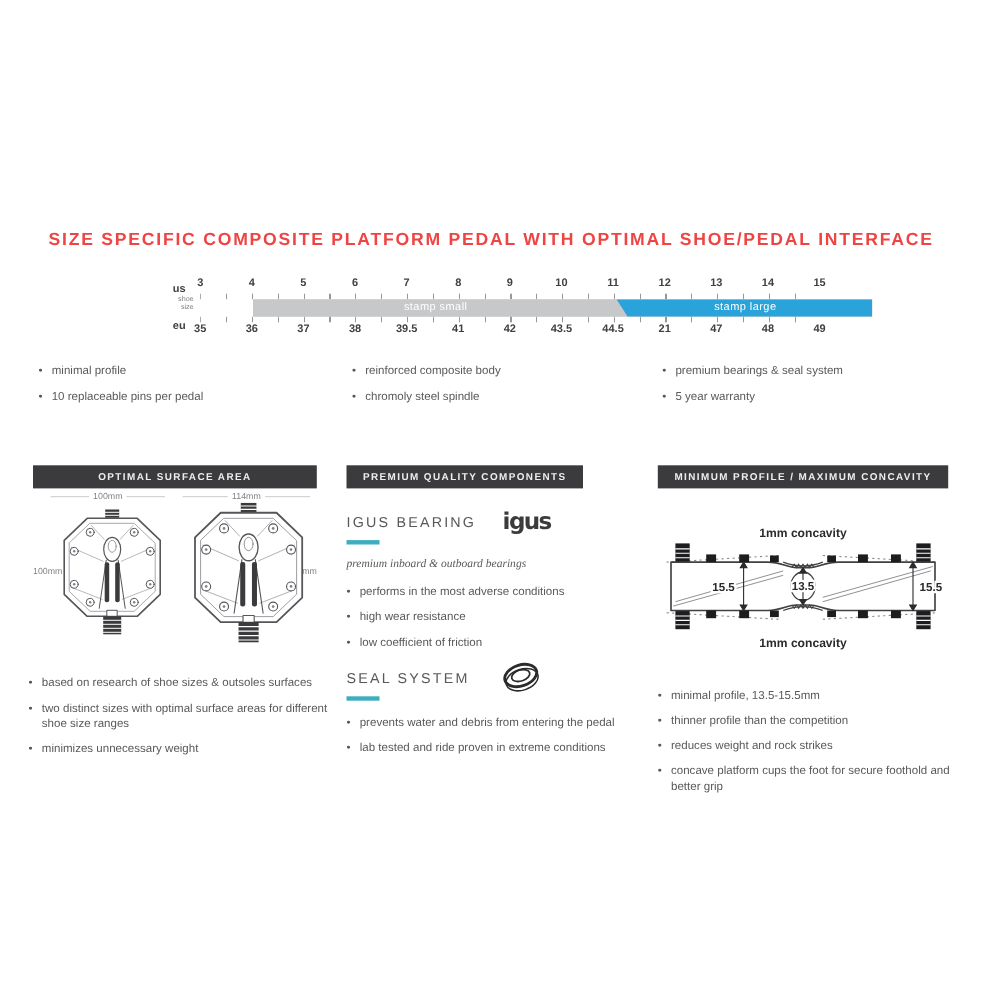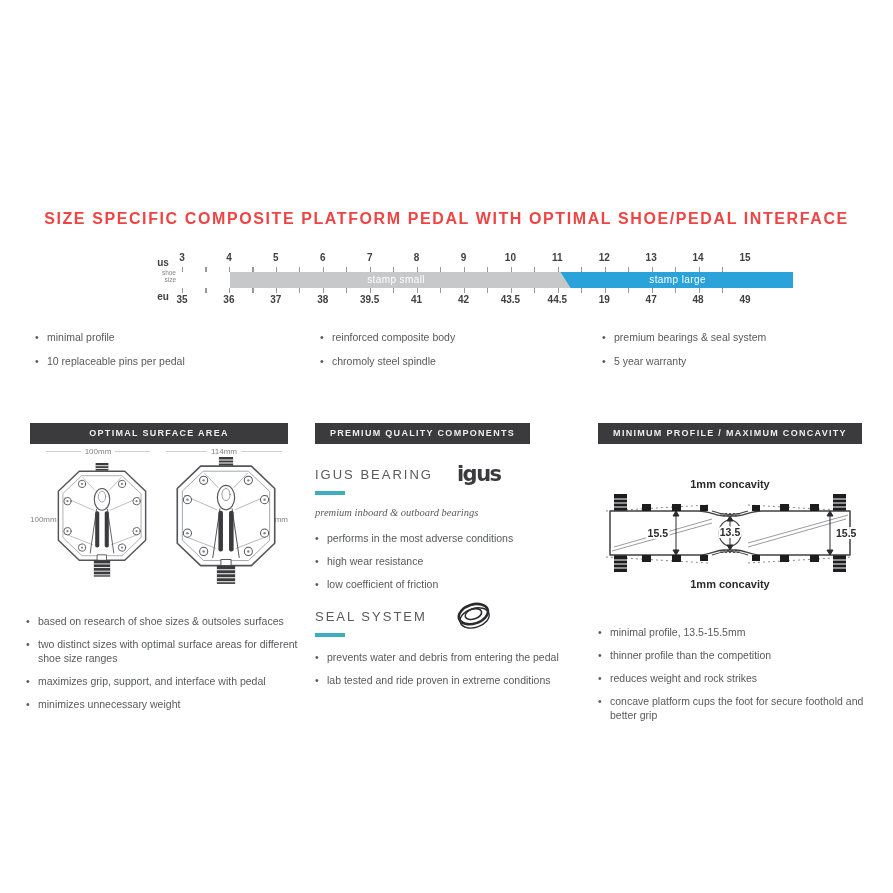--- a/index.html
+++ b/index.html
@@ -191,21 +191,21 @@
       <div class="num-row eu-row">
         <span style="--i:0">35</span>
         <span style="--i:1">36</span>
         <span style="--i:2">37</span>
         <span style="--i:3">38</span>
         <span style="--i:4">39.5</span>
         <span style="--i:5">41</span>
         <span style="--i:6">42</span>
         <span style="--i:7">43.5</span>
         <span style="--i:8">44.5</span>
-        <span style="--i:9">19</span>
+        <span style="--i:9">21</span>
         <span style="--i:10">47</span>
         <span style="--i:11">48</span>
         <span style="--i:12">49</span>
       </div>
     </div>
   </div>
 
   <div class="features">
     <div class="feat-col c1">
       <ul class="bullets">
@@ -245,21 +245,20 @@
         <use href="#pedal-top-g"></use>
       </svg>
     <svg class="pedal-svg large" width="112" height="134" viewBox="0 0 110 132">
         <use href="#pedal-top-g"></use>
       </svg>
   </div>
 
   <ul class="bullets surface-bullets">
     <li>based on research of shoe sizes &amp; outsoles surfaces</li>
     <li>two distinct sizes with optimal surface areas for different shoe size ranges</li>
-    <li>maximizes grip, support, and interface with pedal</li>
     <li>minimizes unnecessary weight</li>
   </ul>
 
   <div class="comp-block igus">
     <div class="comp-heading-row">
       <span class="comp-heading">IGUS BEARING</span>
       <span class="igus-logo">igus</span>
     </div>
     <div class="teal-underline"></div>
     <div class="comp-subtitle">premium inboard &amp; outboard bearings</div>

